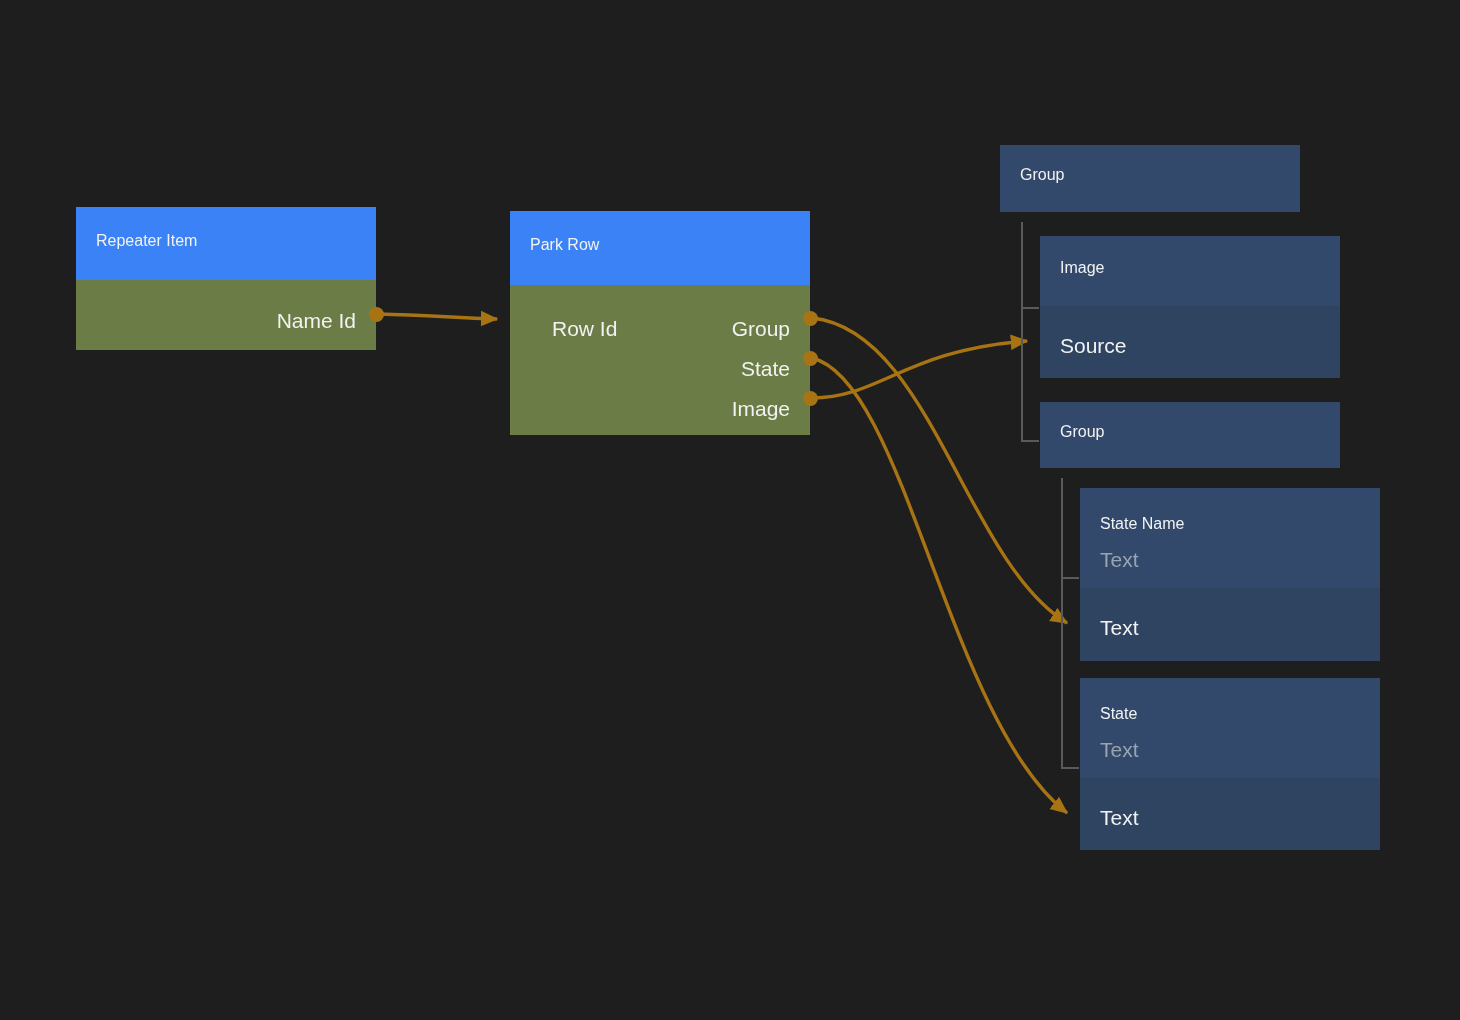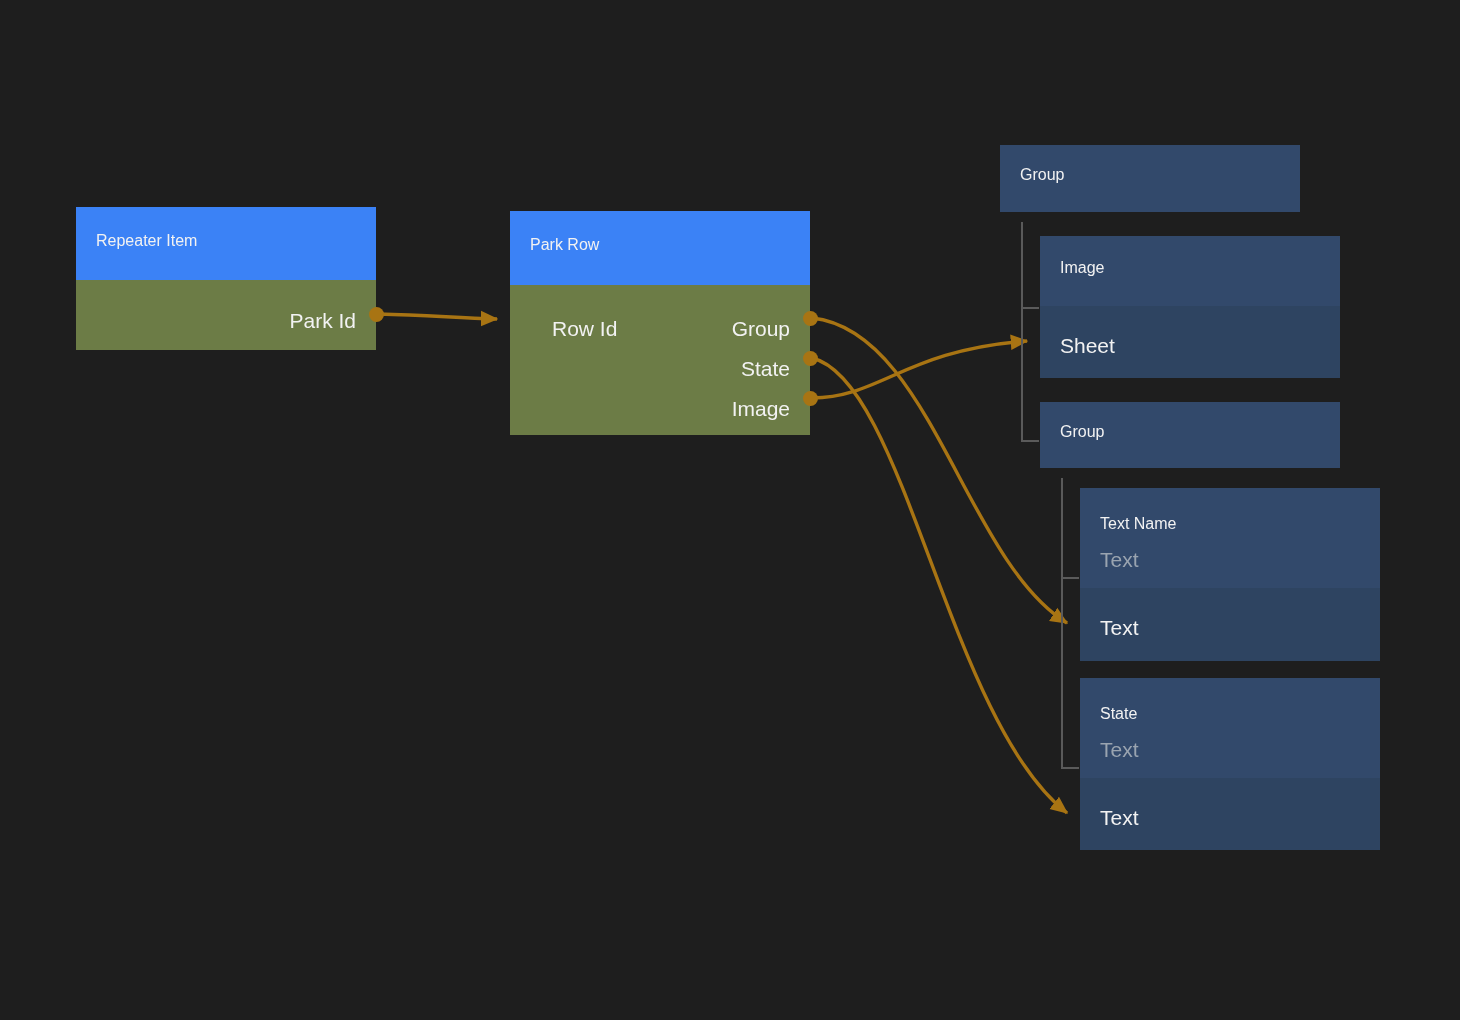--- a/index.html
+++ b/index.html
@@ -132,21 +132,21 @@
     <div class="tree-v" style="left:1061px; top:478px; height:289px;"></div>
     <div class="tree-h" style="left:1061px; top:577px; width:18px;"></div>
     <div class="tree-h" style="left:1061px; top:767px; width:18px;"></div>
   </div>
 
   <div class="node green" style="left:76px; top:207px; width:300px; height:143px;">
     <div class="hdr" style="height:73px;">
       <span class="title" style="top:26px;">Repeater Item</span>
     </div>
     <div class="body" style="height:70px;">
-      <span class="port out" style="top:30px;">Park Id</span>
+      <span class="port out" style="top:30px;">Name Id</span>
     </div>
   </div>
   <div class="dot" style="left:369px; top:307px;"></div>
 
   <div class="node green" style="left:510px; top:211px; width:300px; height:224px;">
     <div class="hdr" style="height:74px;">
       <span class="title" style="top:26px;">Park Row</span>
     </div>
     <div class="body" style="height:150px;">
       <span class="port in" style="top:33px;margin-left:22px;">Row Id</span>
@@ -163,33 +163,33 @@
     <div class="hdr" style="height:67px;">
       <span class="title" style="top:22px;">Group</span>
     </div>
   </div>
 
   <div class="node blue" style="left:1040px; top:236px; width:300px; height:142px;">
     <div class="hdr" style="height:70px;">
       <span class="title" style="top:24px;">Image</span>
     </div>
     <div class="body" style="height:72px;">
-      <span class="port in" style="top:29px;">Sheet</span>
+      <span class="port in" style="top:29px;">Source</span>
     </div>
   </div>
 
   <div class="node blue" style="left:1040px; top:402px; width:300px; height:66px;">
     <div class="hdr" style="height:66px;">
       <span class="title" style="top:22px;">Group</span>
     </div>
   </div>
 
   <div class="node blue" style="left:1080px; top:488px; width:300px; height:173px;">
     <div class="hdr" style="height:100px;">
-      <span class="title" style="top:28px;">Text Name</span>
+      <span class="title" style="top:28px;">State Name</span>
       <span class="subtitle" style="top:61px;">Text</span>
     </div>
     <div class="body" style="height:73px;">
       <span class="port in" style="top:29px;">Text</span>
     </div>
   </div>
 
   <div class="node blue" style="left:1080px; top:678px; width:300px; height:172px;">
     <div class="hdr" style="height:100px;">
       <span class="title" style="top:28px;">State</span>

